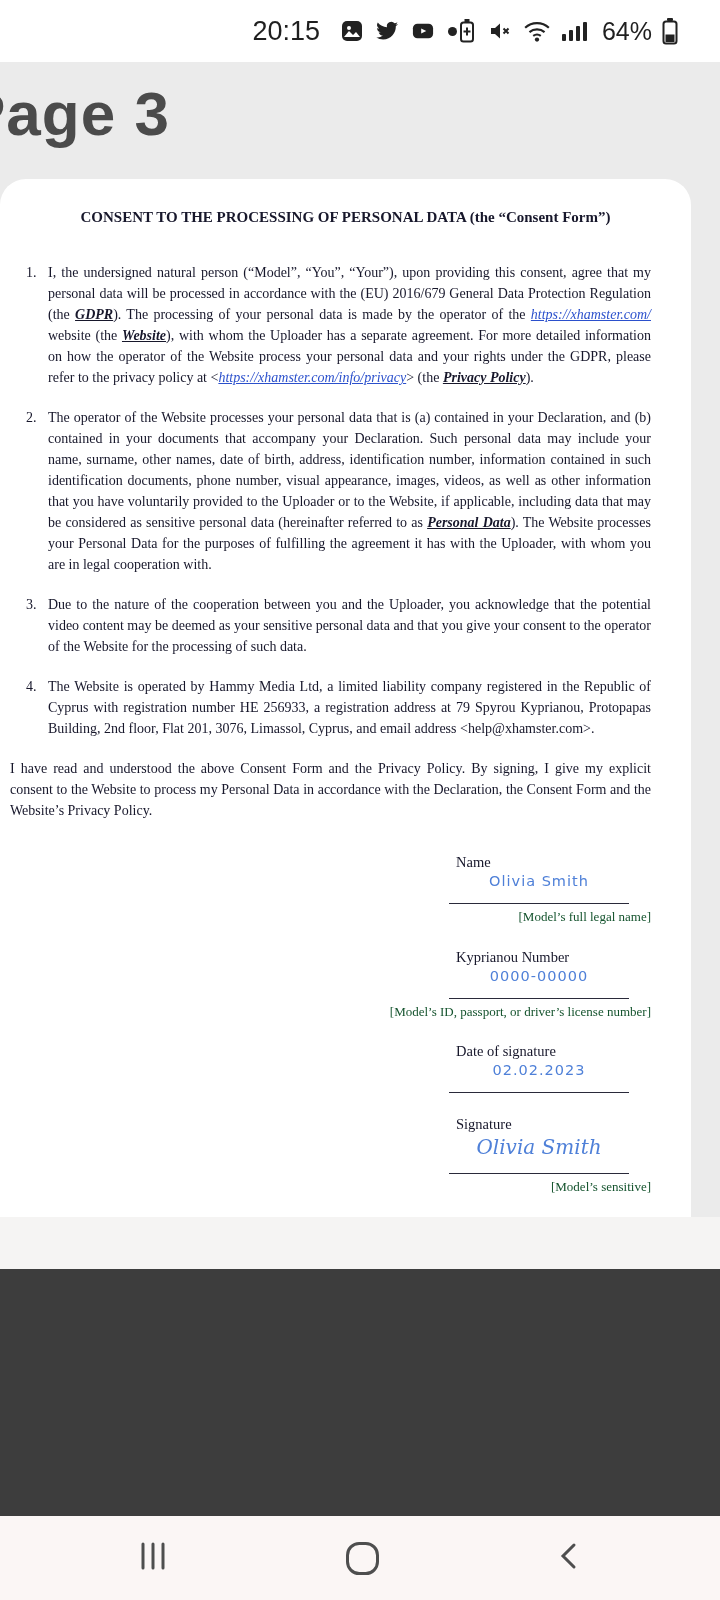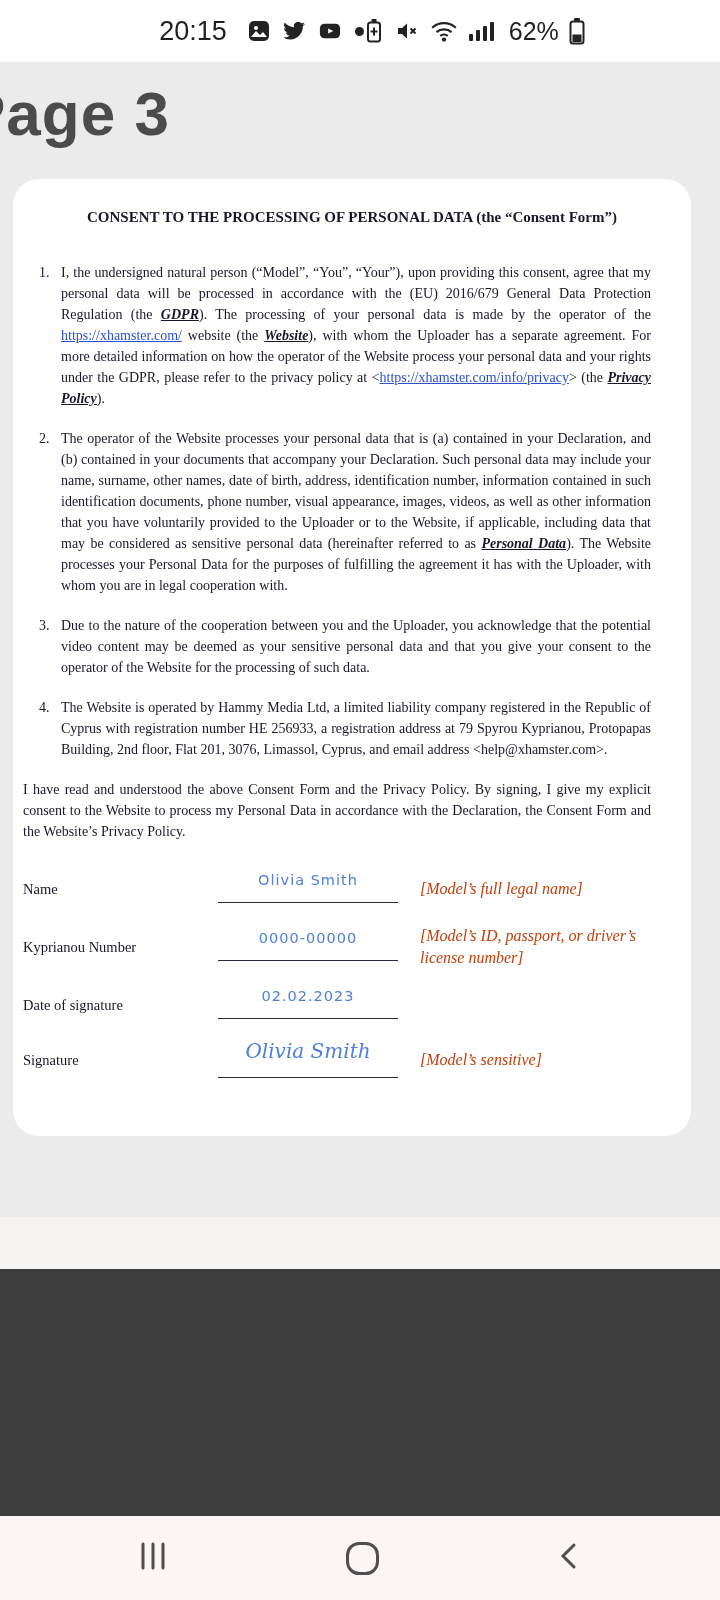--- a/index.html
+++ b/index.html
@@ -7,72 +7,72 @@
   body {
     background:#ebebeb;
     font-family:"Liberation Sans", sans-serif;
     position:relative;
     overflow:hidden;
   }
 
   
   .status-bar {
     height:62px; background:#ffffff;
-    display:flex; align-items:center; justify-content:center;
+    display:flex; align-items:center; justify-content:flex-end;
     padding:0 42px 0 66px;
   }
   .sb-left, .sb-right { display:flex; align-items:center; gap:10px; }
   .sb-time { font-size:27px; color:#1f1f1f; margin-right:10px; }
   .sb-dot { width:9px; height:9px; border-radius:50%; background:#222; margin-left:2px; }
   .sb-batt-text { font-size:25px; color:#1f1f1f; margin-left:4px; }
   .sb-icon { display:inline-flex; align-items:center; }
 
   
   .page-title {
     font-size:62px; font-weight:bold; color:#4b4b4b;
     margin:16px 0 0 -36px; letter-spacing:1px;
     white-space:nowrap;
   }
 
   
   .doc-card {
     background:#ffffff; border-radius:26px;
-    margin:30px 29px 0 13px;
+    margin:30px 29px 0 0;
     padding:30px 40px 40px 10px;
     color:#17172b;
     font-family:"Liberation Serif", serif;
   }
   .doc-title { font-size:15px; font-weight:bold; text-align:center; margin:0 0 36px 30px; }
   .doc-intro { font-size:14.5px; margin-bottom:10px; }
   .clauses { margin-left:30px; }
   .clauses li {
     font-size:14px; line-height:1.5; text-align:justify;
     margin-bottom:19px; padding-left:8px;
   }
   .bi { font-weight:bold; font-style:italic;text-decoration:underline; }
-  a.link { color:#2b50cc; text-decoration:underline; cursor:pointer; }
+  a.link { color:#2b50cc; text-decoration:underline; cursor:pointer;font-style:italic; }
   .ack { font-size:14px; line-height:1.5; text-align:justify; margin:4px 0 28px 0; }
 
   
-  .field-row { display:flex; align-items:center; margin-bottom:18px; }
+  .field-row { display:flex; align-items:flex-end; margin-bottom:18px;flex-direction:column; }
   .field-label { width:195px; font-size:14.5px; padding-top:5px; }
   .field-value {
     width:180px; text-align:center;
     border-bottom:1px solid #2a2a3a;
     color:#4f80d8; font-size:14.5px; letter-spacing:1px;
     font-family:"DejaVu Sans", sans-serif;
     padding-bottom:14px; margin-right:22px; margin-top:2px;
   }
   .field-value.signature {
     font-family:"DejaVu Serif", serif;
     font-style:italic; font-size:20px; letter-spacing:0;
   }
   .field-note {
-    flex:1; color:#c2410c; font-style:italic;
-    font-size:16px; line-height:1.35; padding-top:4px;
+    flex:1; color:#14532d; 
+    font-size:13px; line-height:1.35; padding-top:4px;
   }
 
   
   .band-light { position:absolute; left:0; right:0; bottom:331px; height:52px; background:#f5f4f3; }
   .band-dark  { position:absolute; left:0; right:0; bottom:84px;  height:247px; background:#3d3d3d; }
 
   
   .nav-bar {
     position:absolute; left:0; right:0; bottom:0; height:84px;
     background:#fbf6f5;
@@ -133,21 +133,21 @@
         </svg>
     </span>
     <span class="sb-icon">
       <svg width="27" height="24" viewBox="0 0 27 24" fill="#222">
           <rect x="1" y="15" width="4" height="7" rx="1"></rect>
           <rect x="8" y="11" width="4" height="11" rx="1"></rect>
           <rect x="15" y="7" width="4" height="15" rx="1"></rect>
           <rect x="22" y="3" width="4" height="19" rx="1"></rect>
         </svg>
     </span>
-    <span class="sb-batt-text">62%</span>
+    <span class="sb-batt-text">64%</span>
     <span class="sb-icon">
       <svg width="16" height="28" viewBox="0 0 16 28">
           <rect x="5" y="1" width="6" height="3" rx="1" fill="#222"></rect>
           <rect x="1.5" y="4.5" width="13" height="22" rx="2.5" fill="none" stroke="#222" stroke-width="2"></rect>
           <rect x="3.5" y="17.5" width="9" height="7.5" fill="#222"></rect>
         </svg>
     </span>
   </div>
 </div>
 

